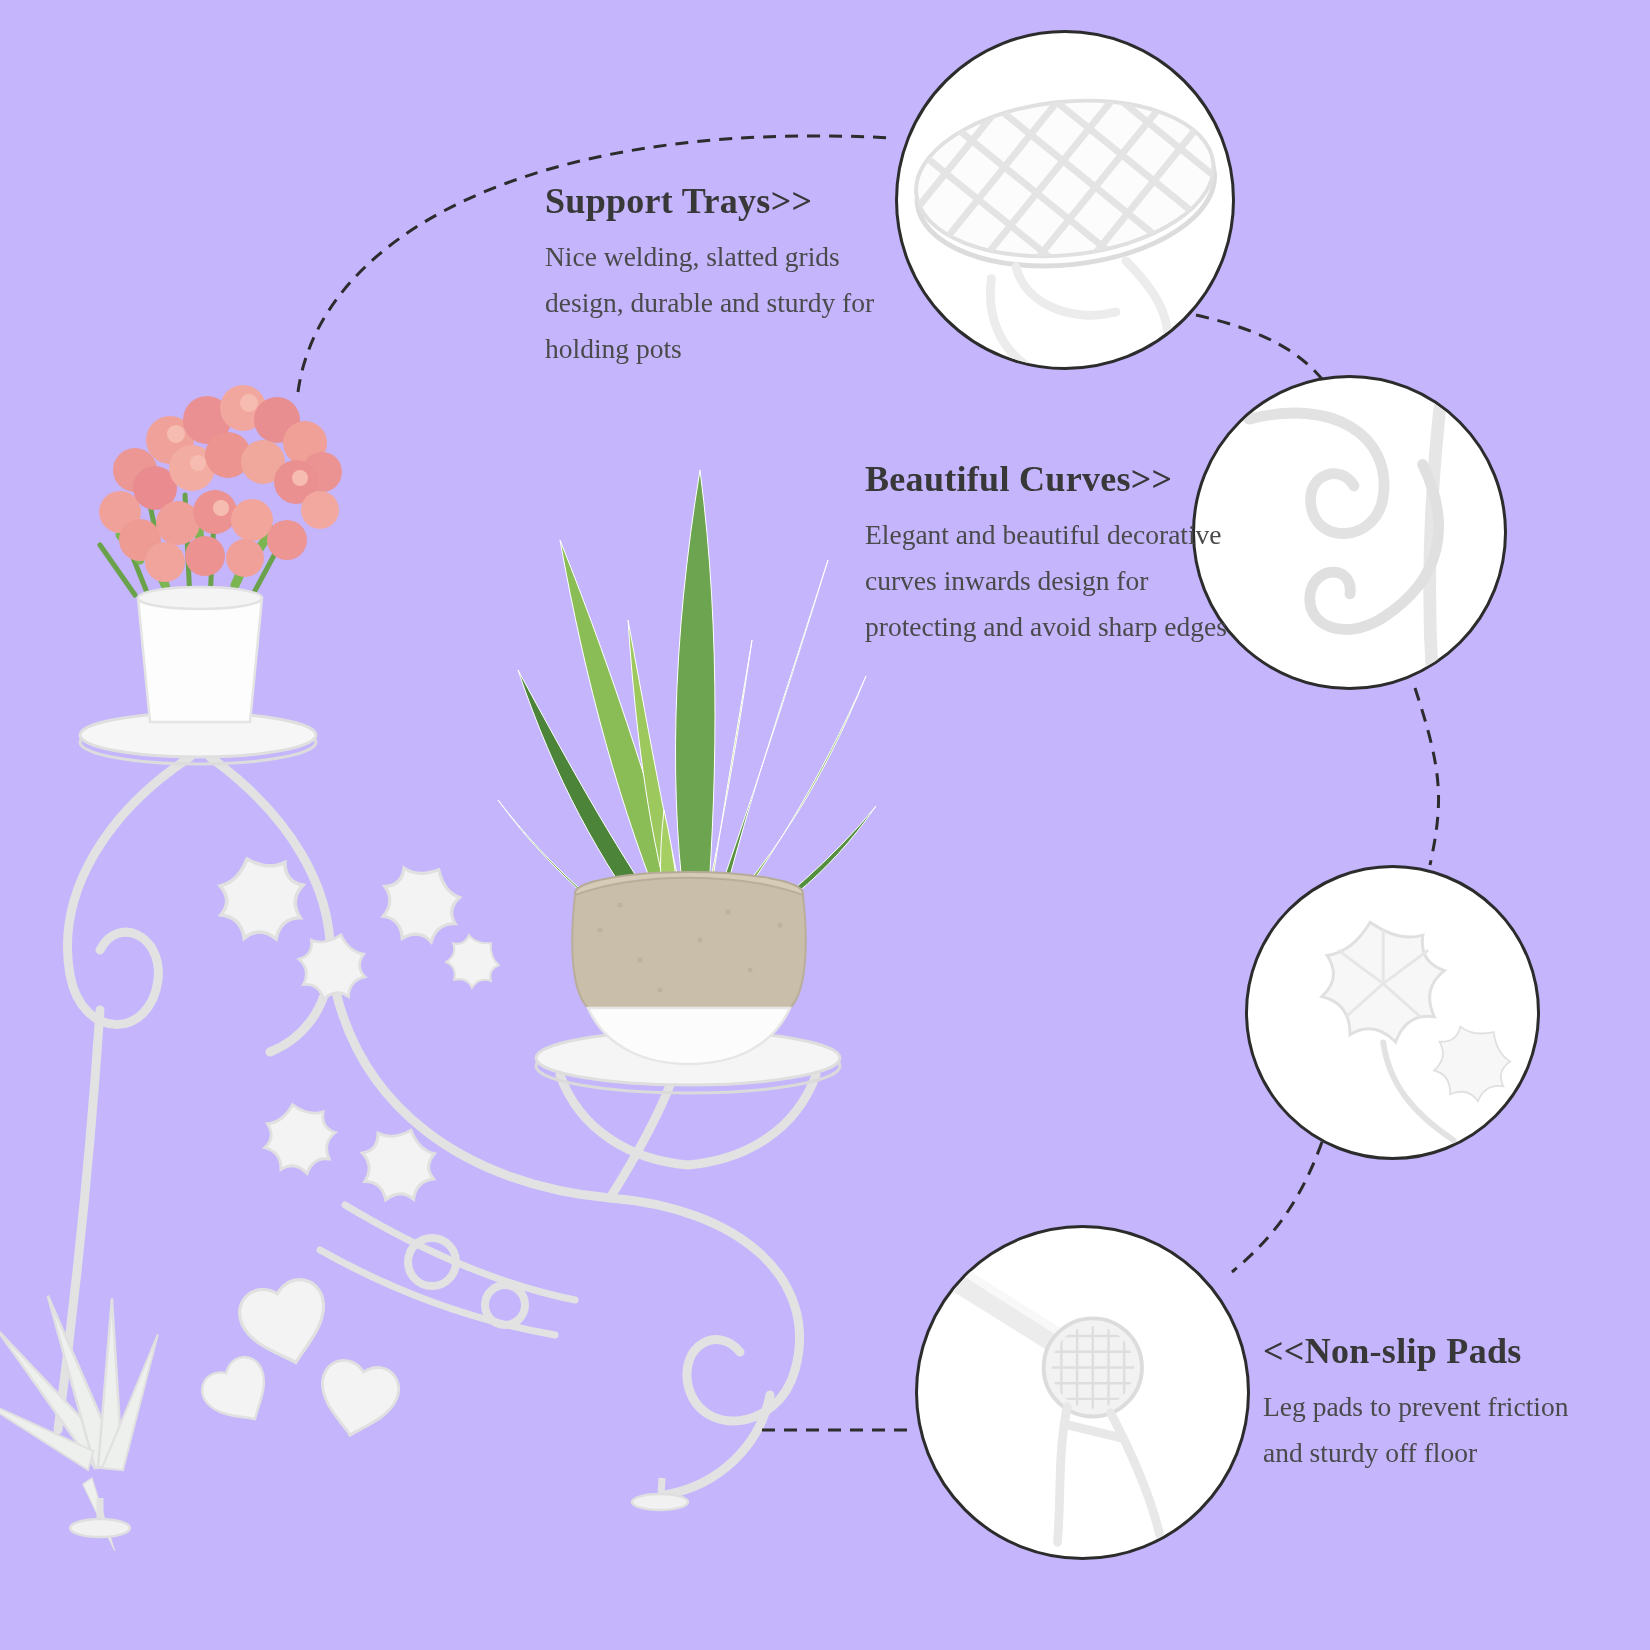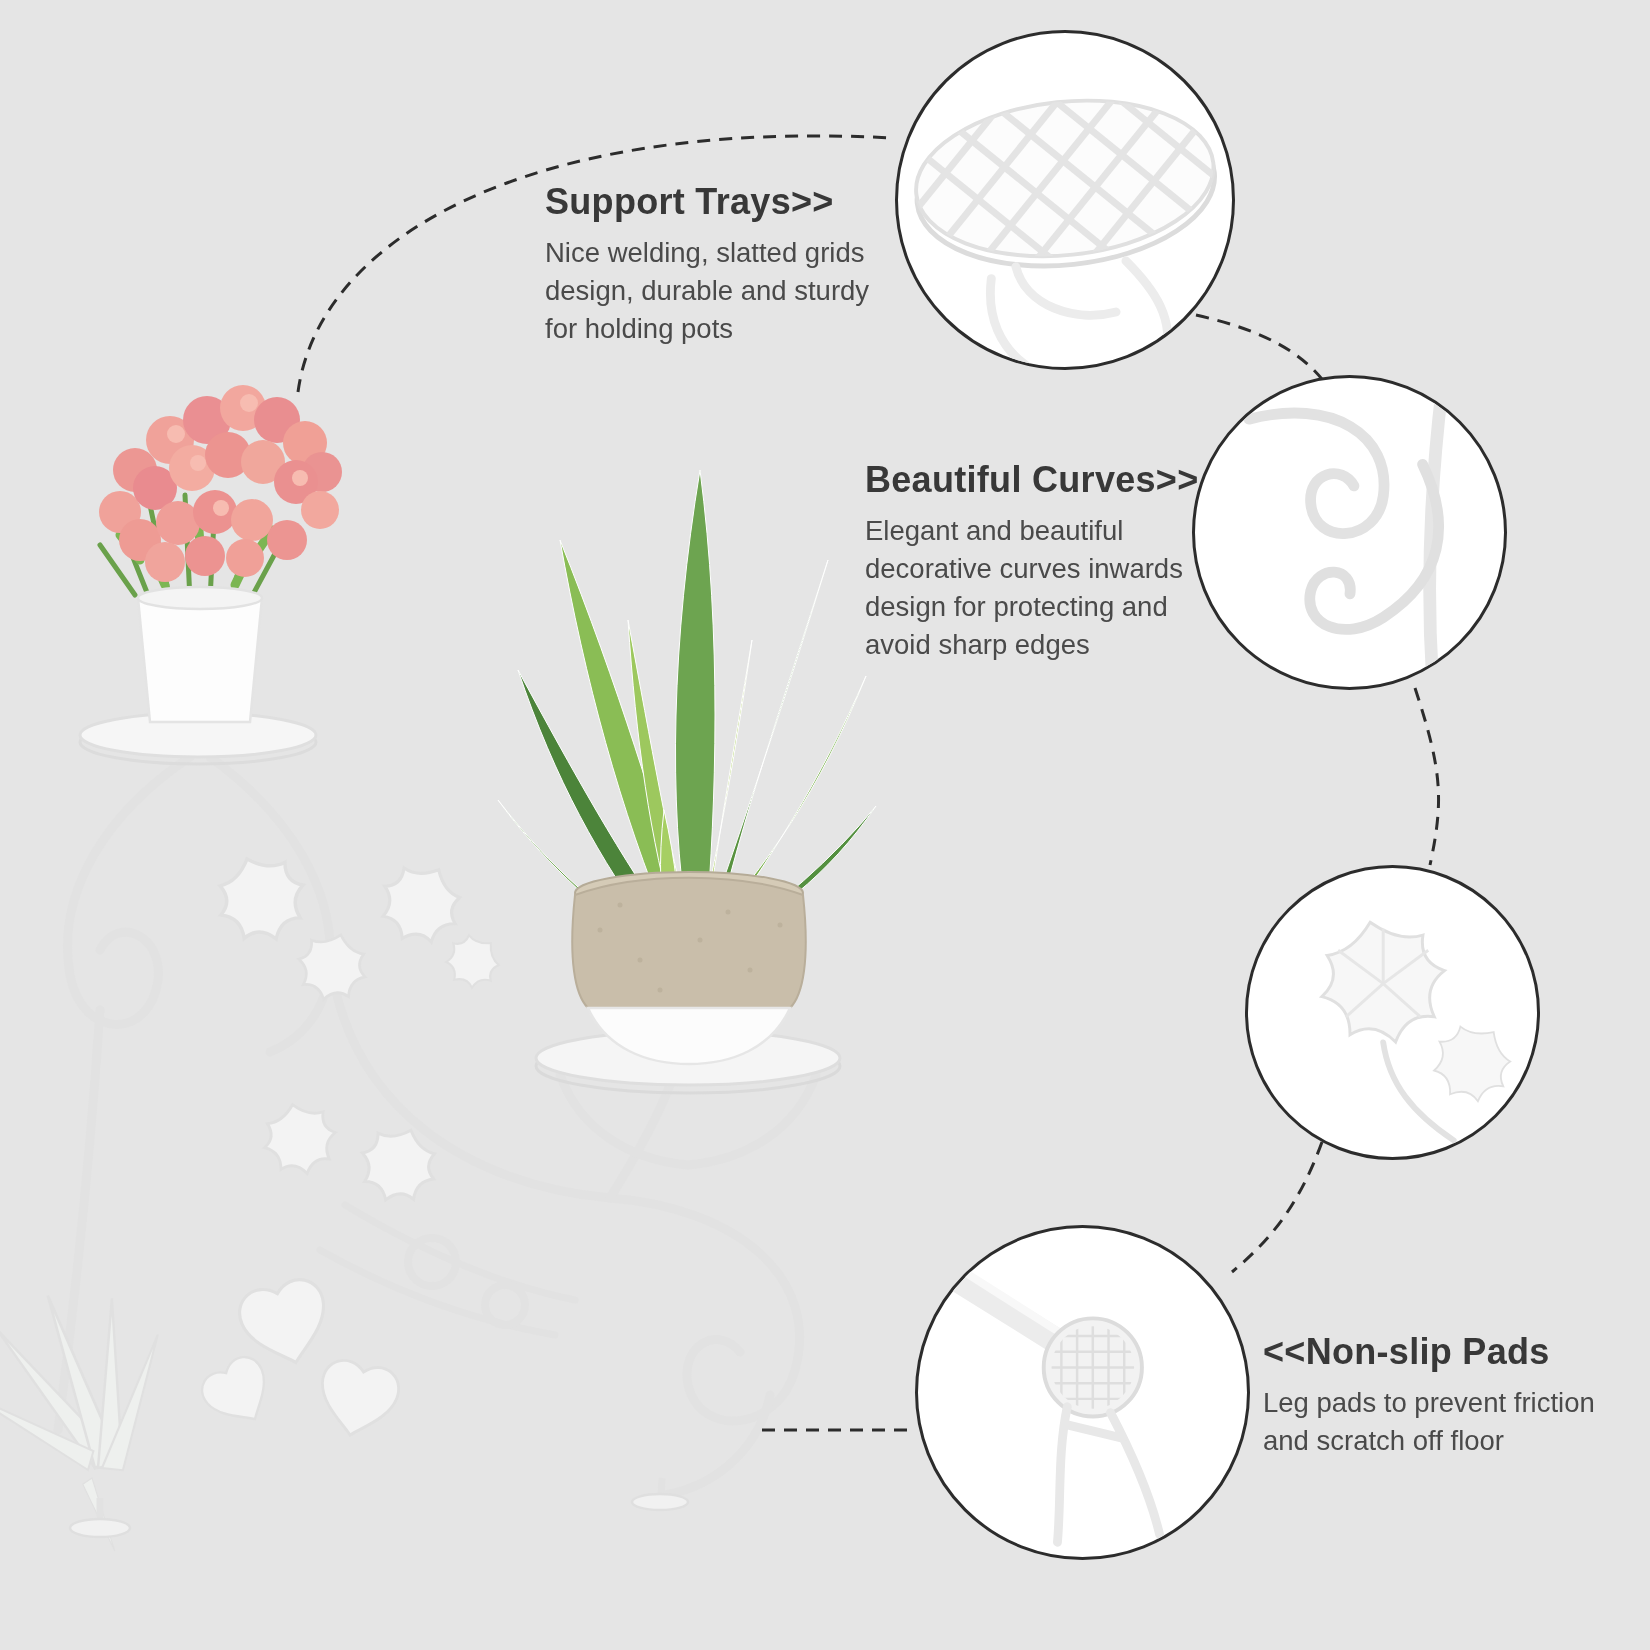--- a/index.html
+++ b/index.html
@@ -1,21 +1,21 @@
 <!DOCTYPE html>
 <html><head>
 <meta charset="utf-8">
 <style>
   html,body{margin:0;padding:0;background:#fff;}
   .canvas{
     position:relative;
     width:1650px;height:1650px;
-    background:#e5e5e5;
+    background:#c4b5fd;
     overflow:hidden;
-    font-family:Liberation Sans, sans-serif;
+    font-family:Liberation Serif, serif;
   }
   .scene-svg{position:absolute;left:0;top:0;width:1650px;height:1650px;}
   .callout{
     position:absolute;
     border:3px solid #2c2c2c;
     border-radius:50%;
     background:#ffffff;
     overflow:hidden;
     box-sizing:border-box;
   }
@@ -26,21 +26,21 @@
     font-weight:800;
     color:#383838;
     letter-spacing:.3px;
     margin:0 0 12px 0;
     line-height:1.1;
   }
   .feature-desc{
     font-size:27.5px;
     color:#4a4a4a;
     margin:0;
-    line-height:38px;
+    line-height:46px;
   }
 </style>
 </head>
 <body>
 
 <div class="canvas">
 
   <svg class="scene-svg" viewBox="0 0 1650 1650">
     <defs>
       <path id="grapeleaf" d="M0,-38 Q-14,-22 -30,-24 Q-24,-8 -38,0 Q-22,8 -26,26 Q-10,20 0,36 Q10,20 26,26 Q22,8 38,0 Q24,-8 30,-24 Q14,-22 0,-38 Z"></path>
@@ -297,16 +297,16 @@
   </div>
 
   <div class="feature" style="left:865px;top:460px;width:372px;">
     <h2 class="feature-title">Beautiful Curves&gt;&gt;</h2>
     <p class="feature-desc">Elegant and beautiful decorative curves inwards design for protecting and avoid sharp edges</p>
   </div>
 
 
   <div class="feature" style="left:1222px;top:1332px;width:335px;margin-left:41px;">
     <h2 class="feature-title">&lt;&lt;Non-slip Pads</h2>
-    <p class="feature-desc">Leg pads to prevent friction and scratch off floor</p>
+    <p class="feature-desc">Leg pads to prevent friction and sturdy off floor</p>
   </div>
 
 </div>
 
 </body></html>

